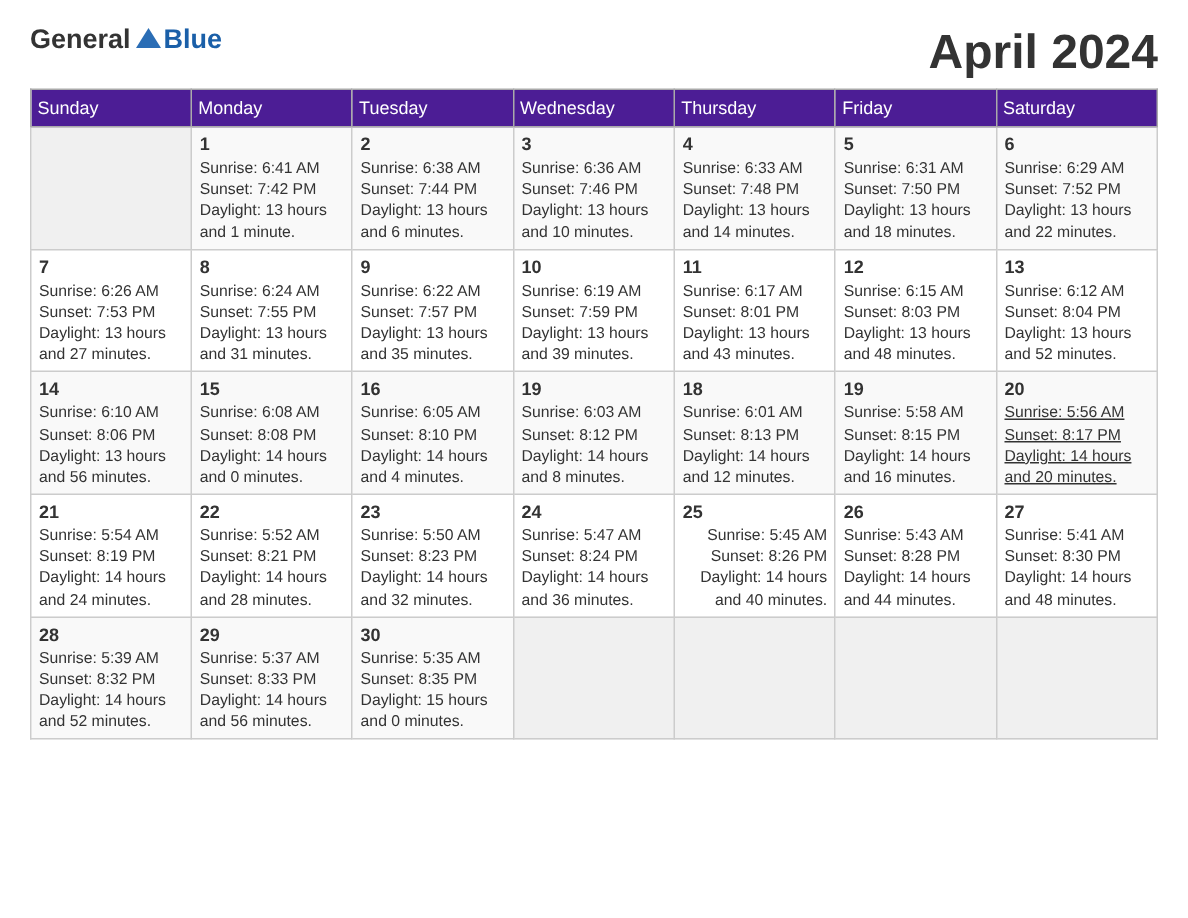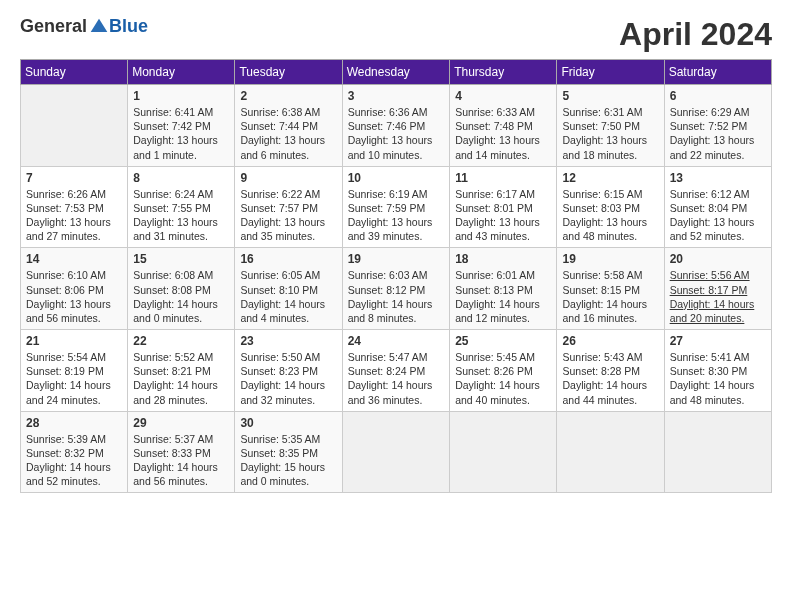--- a/index.html
+++ b/index.html
@@ -298,21 +298,21 @@
         </td>
         <td>
           <span class="day-num">24</span>
           <div class="cell-content" style="white-space: pre-line;">Sunrise: 5:47 AM
 Sunset: 8:24 PM
 Daylight: 14 hours
 and 36 minutes.</div>
         </td>
         <td>
           <span class="day-num">25</span>
-          <div class="cell-content" style="white-space: pre-line;">Sunrise: 5:45 AM
+          <div class="cell-content" style="white-space: pre-line; text-align: right;">Sunrise: 5:45 AM
 Sunset: 8:26 PM
 Daylight: 14 hours
 and 40 minutes.</div>
         </td>
         <td>
           <span class="day-num">26</span>
           <div class="cell-content" style="white-space: pre-line;">Sunrise: 5:43 AM
 Sunset: 8:28 PM
 Daylight: 14 hours
 and 44 minutes.</div>

